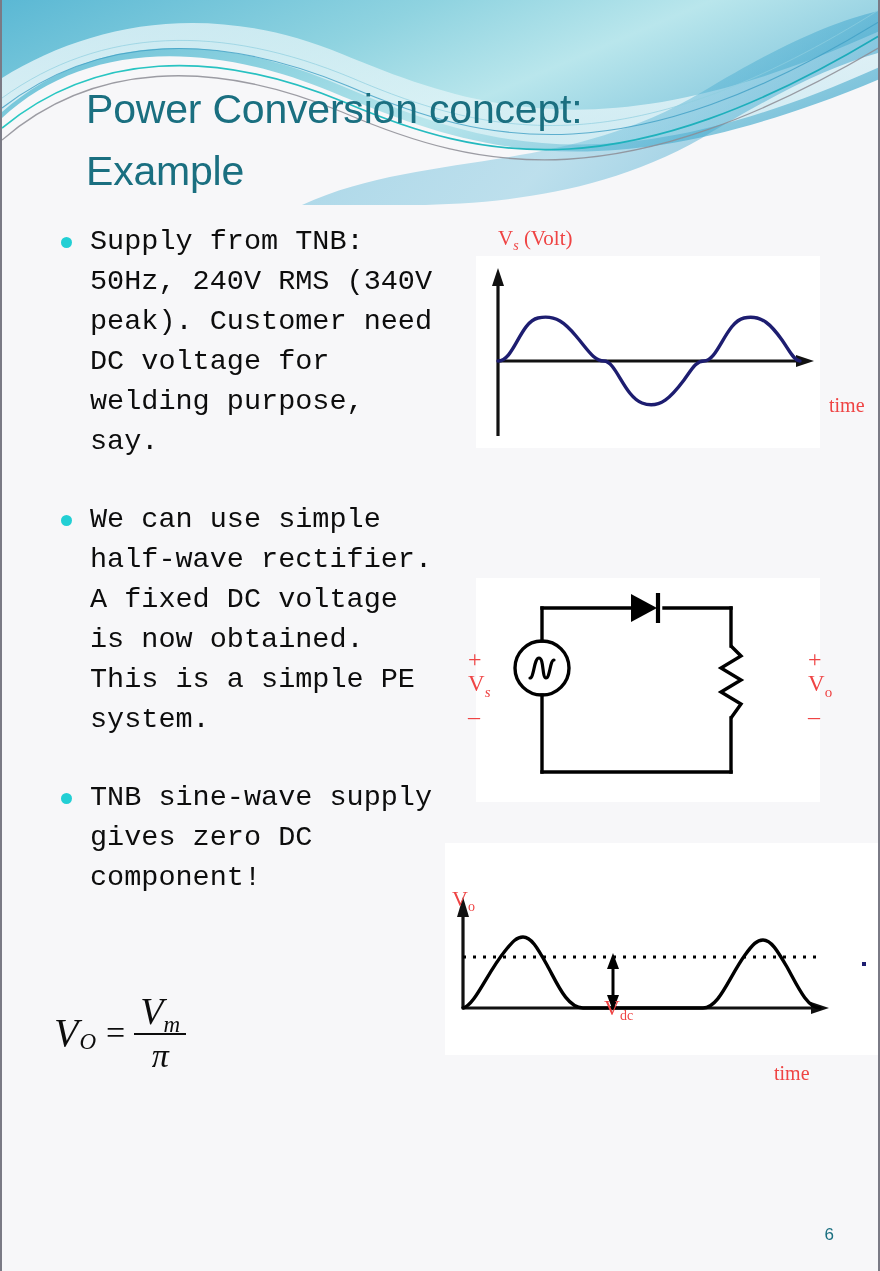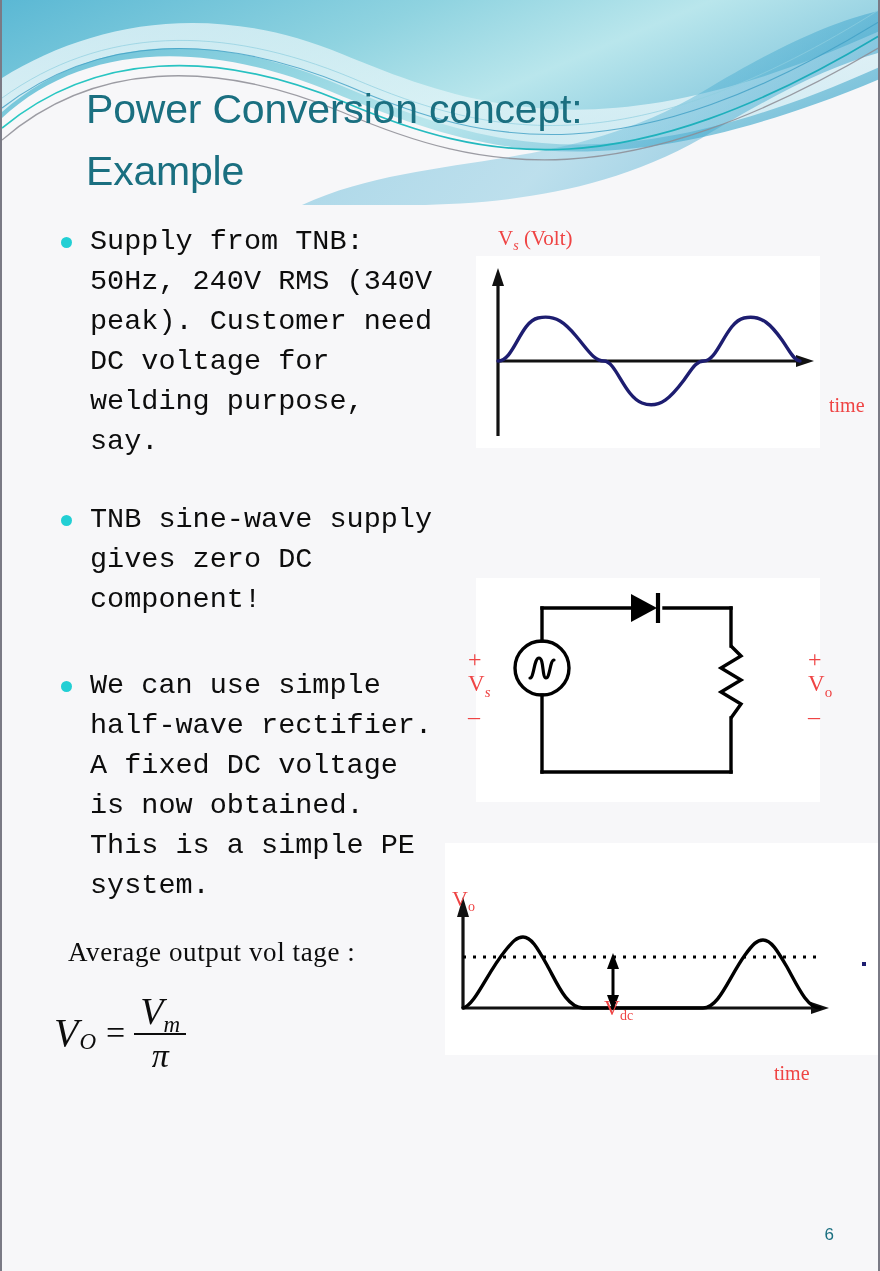--- a/index.html
+++ b/index.html
@@ -220,31 +220,30 @@
   </div>
 
   <div id="title">Power Conversion concept:
 Example</div>
 
   <div id="bullets">
     <div class="bullet-row">
       <span class="bullet-dot"></span>
       <span class="bullet-text">Supply from TNB: 50Hz, 240V RMS (340V peak). Customer need DC voltage for welding purpose, say.</span>
     </div>
+    <div class="bullet-row">
+      <span class="bullet-dot"></span>
+      <span class="bullet-text">We can use simple half-wave rectifier. A fixed DC voltage is now obtained. This is a  simple PE system.</span>
+    </div>
     <div class="bullet-row" style="margin-bottom:46px;">
       <span class="bullet-dot"></span>
       <span class="bullet-text">TNB sine-wave supply gives zero DC component!</span>
     </div>
-    <div class="bullet-row">
-      <span class="bullet-dot"></span>
-      <span class="bullet-text">We can use simple half-wave rectifier. A fixed DC voltage is now obtained. This is a  simple PE system.</span>
-    </div>
-  </div>
-
-  <div id="avg-label">Average  output  vol tage :</div>
+  </div>
+
 
   <div id="formula">
     <span class="var">V</span>
       <span class="sub">O</span>
     <span class="eq">=</span>
     <span class="frac">
       <span class="num"><span>V</span><span style="font-size:23px;position:relative;top:8px;">m</span></span>
       <span class="bar"></span>
       <span class="den">π</span>
     </span>

